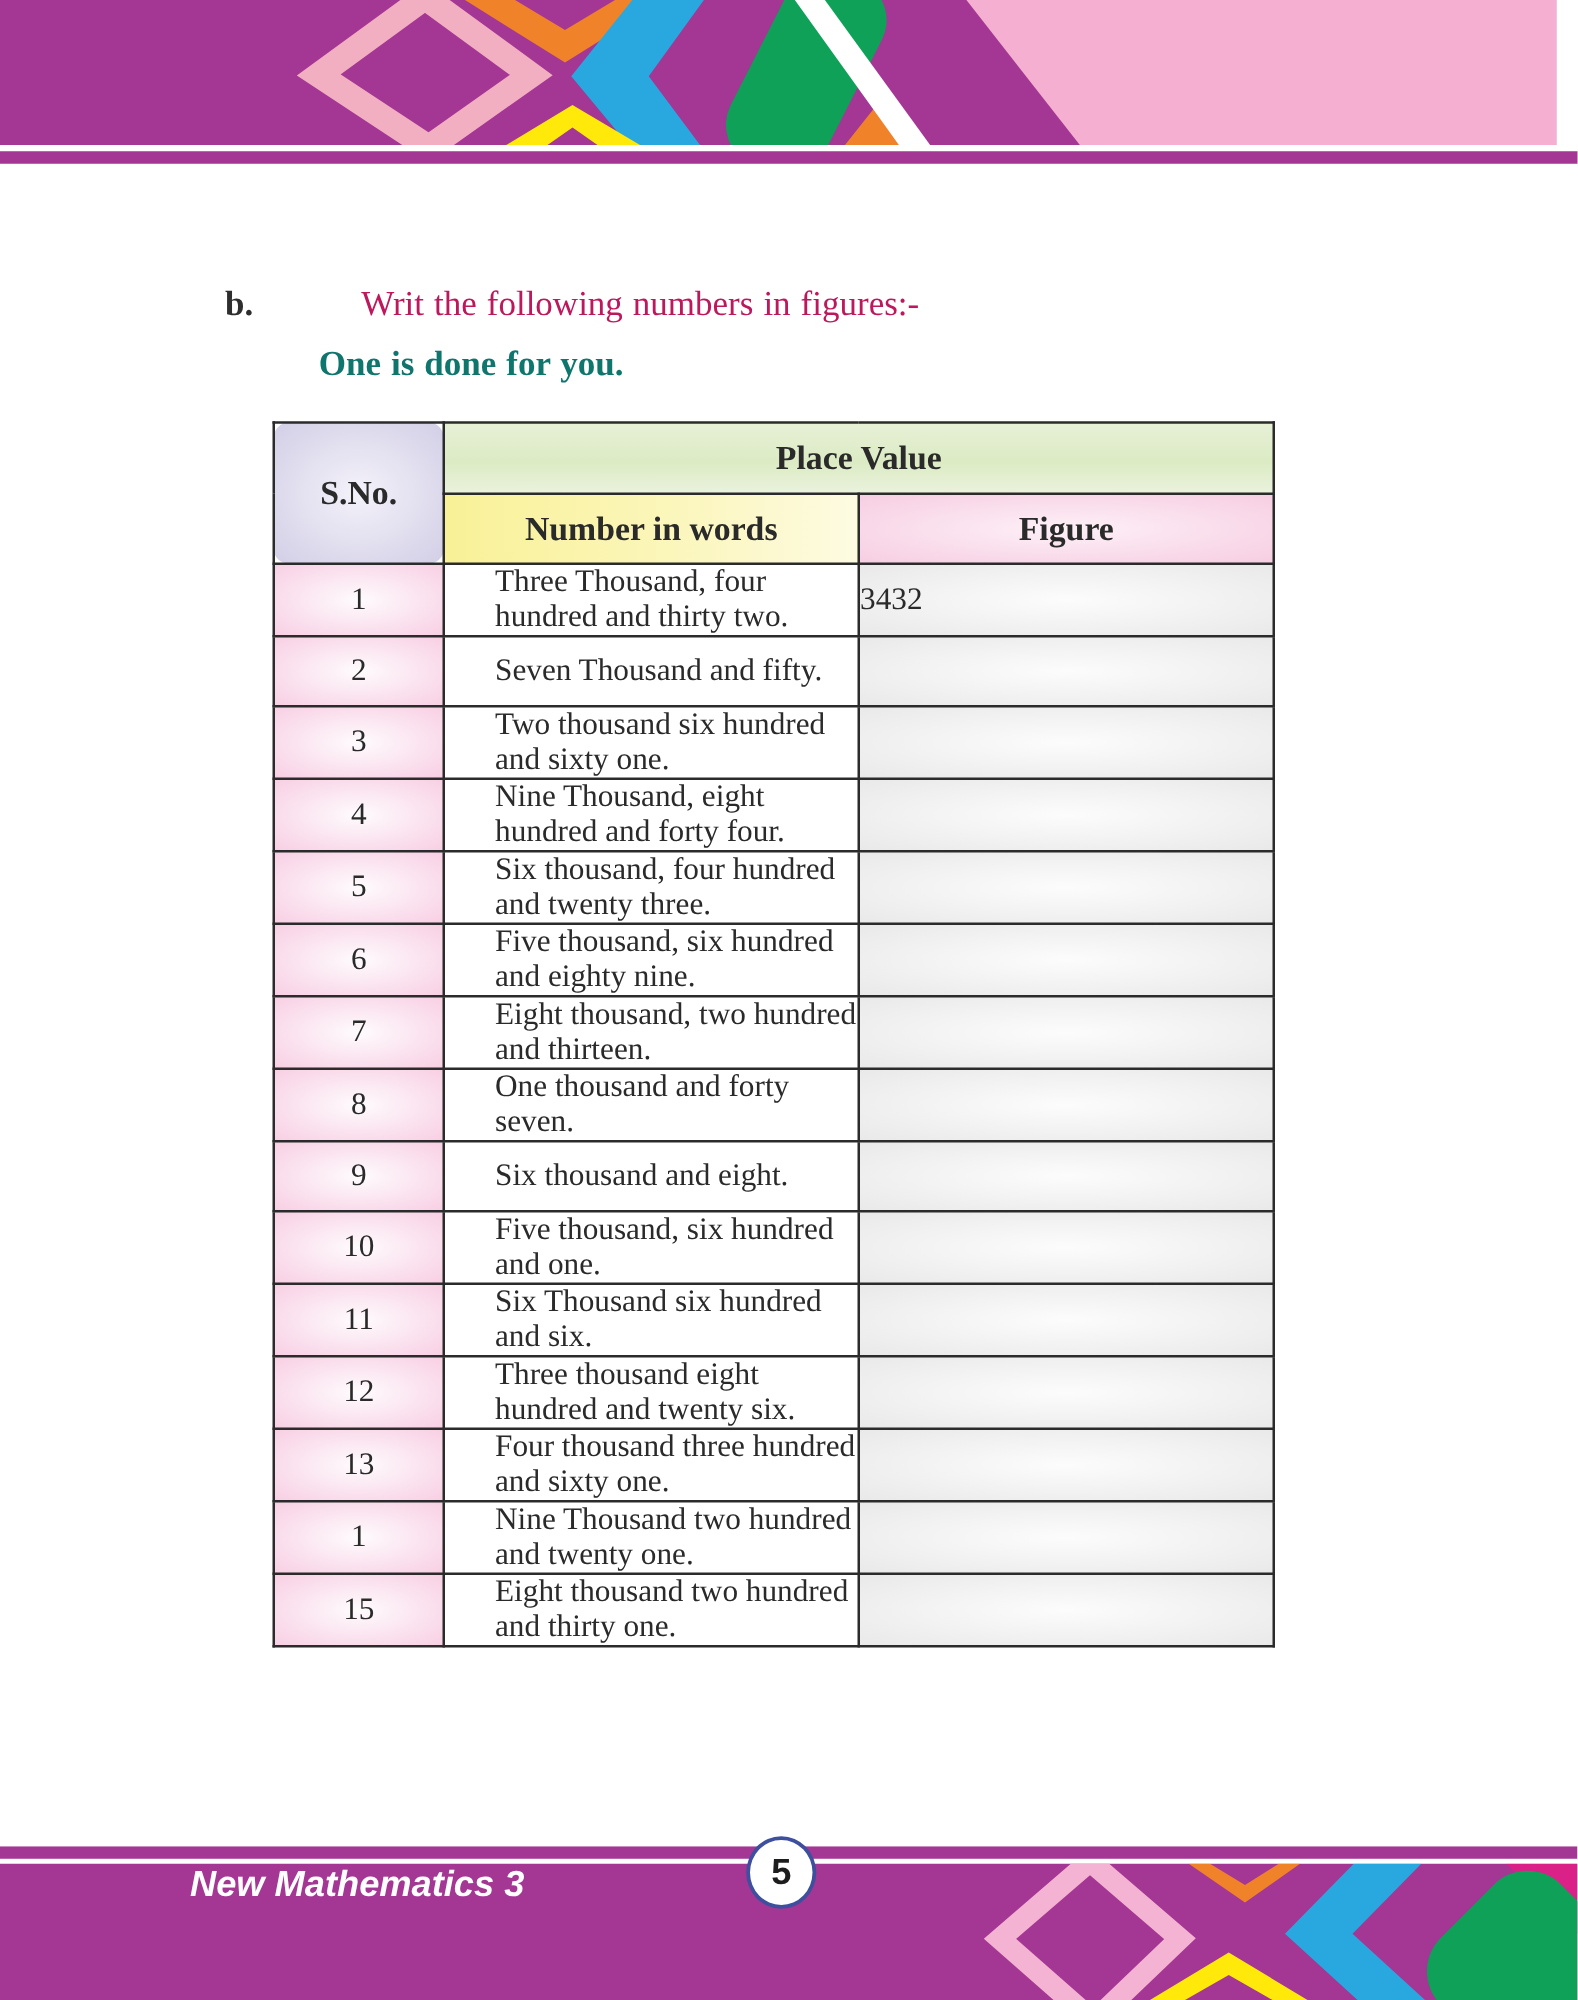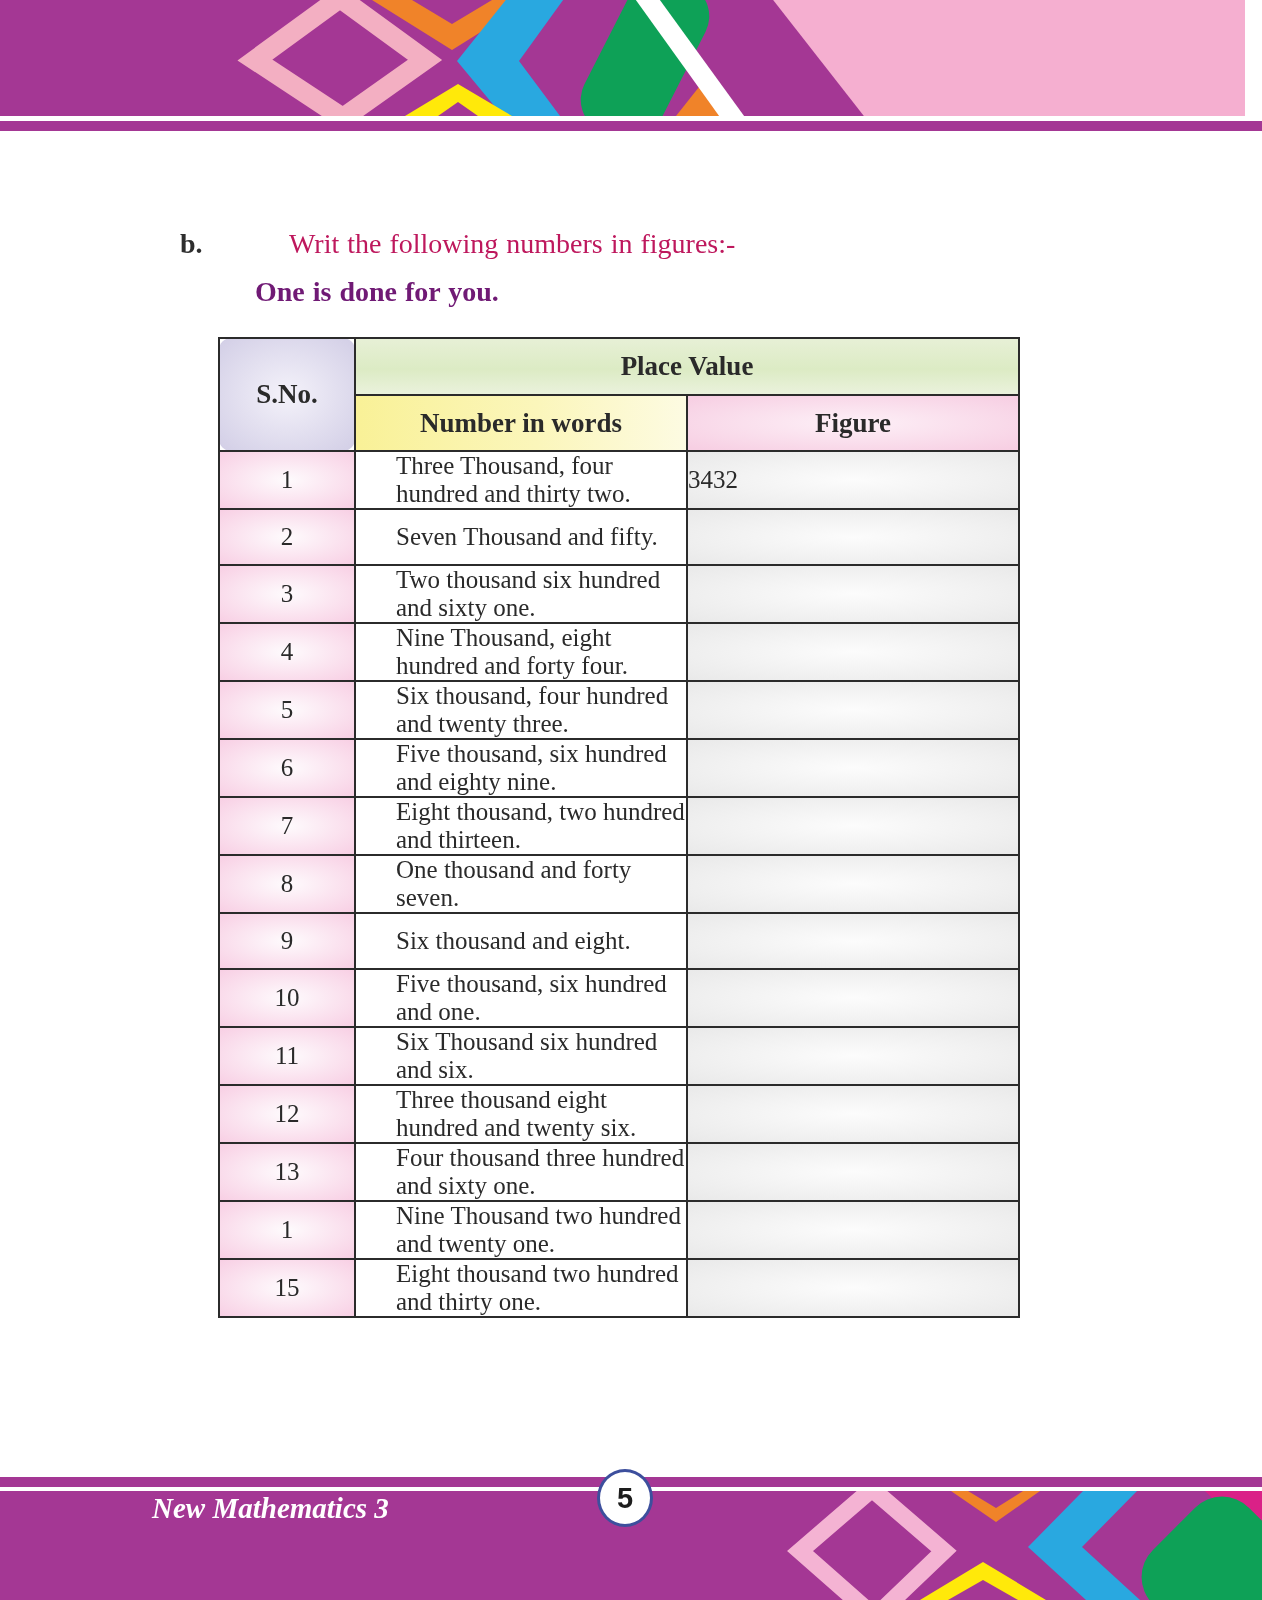--- a/index.html
+++ b/index.html
@@ -7,21 +7,21 @@
     width:1262px;height:1600px;position:relative;background:#ffffff;
     font-family:"Liberation Serif", serif;overflow:hidden;
   }
   
   .top-banner{position:absolute;left:0;top:0;}
   .top-stripe{position:absolute;left:0;top:121px;width:1262px;height:10px;background:#A43794;}
   .footer-banner{position:absolute;left:0;top:1477px;}
   
   .sec-label{position:absolute;left:180px;top:228px;font-size:28px;font-weight:bold;color:#2e2e2e;}
   .instruction{position:absolute;left:255px;top:228px;font-size:28px;color:#be185d;letter-spacing:0px;word-spacing:1px;margin-left:34px;}
-  .note{position:absolute;left:255px;top:276px;font-size:28px;font-weight:bold;color:#701a75;word-spacing:1px;}
+  .note{position:absolute;left:255px;top:276px;font-size:28px;font-weight:bold;color:#0f766e;word-spacing:1px;}
   
   .pv-table{
     position:absolute;left:218px;top:337px;width:802px;
     border-collapse:collapse;table-layout:fixed;
   }
   .pv-table td,.pv-table th{
     border:2px solid #2b2b2b;font-size:25px;color:#2a2a2a;
     padding:0;vertical-align:middle;
   }
   th.h-sno{
@@ -45,21 +45,21 @@
     text-align:center;
     background:radial-gradient(ellipse at 50% 50%, #fefbfd 0%, #f8cfe4 100%);
   }
   td.words{background:#ffffff;padding-left:40px;}
   td.figure{
     background:radial-gradient(ellipse at 50% 50%, #fcfcfc 0%, #e9e9e9 100%);
   }
   
   .book-title{
     position:absolute;left:152px;top:1492px;color:#ffffff;
-    font-family:Liberation Serif, serif;font-style:italic;font-weight:bold;
+    font-family:Liberation Sans, sans-serif;font-style:italic;font-weight:bold;
     font-size:29px;letter-spacing:0px;
   }
   .page-badge{
     position:absolute;left:597px;top:1469px;width:50px;height:52px;
     background:#ffffff;border:3px solid #3d4f9d;border-radius:50%;
     display:flex;align-items:center;justify-content:center;
     font-family:"Liberation Sans", sans-serif;font-weight:bold;font-size:29px;color:#1d1d1d;
   }
 </style>
 </head>

